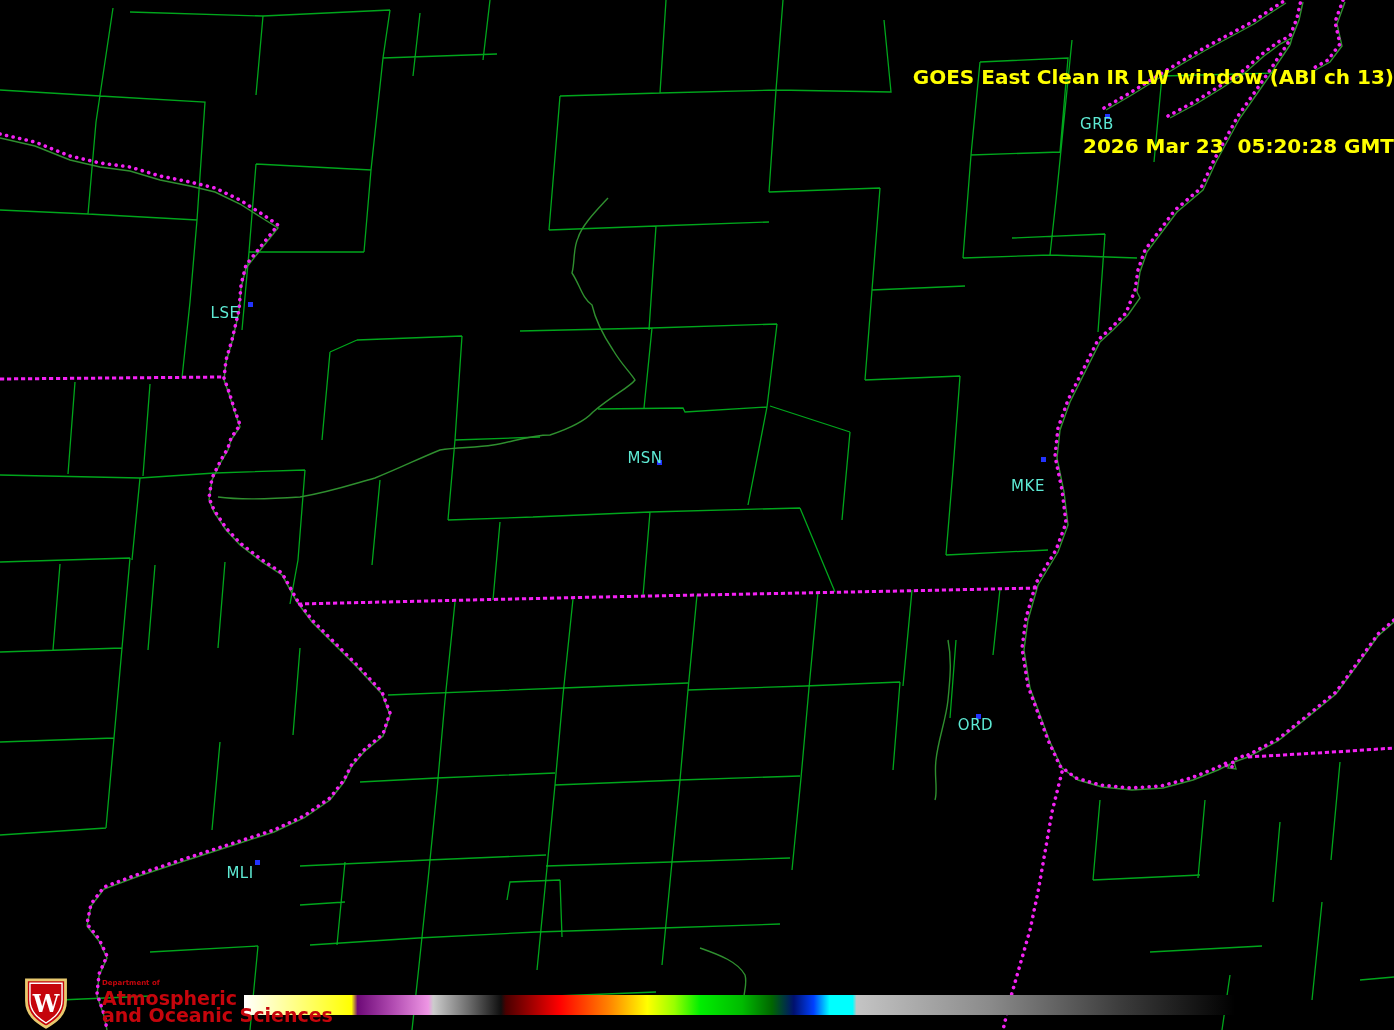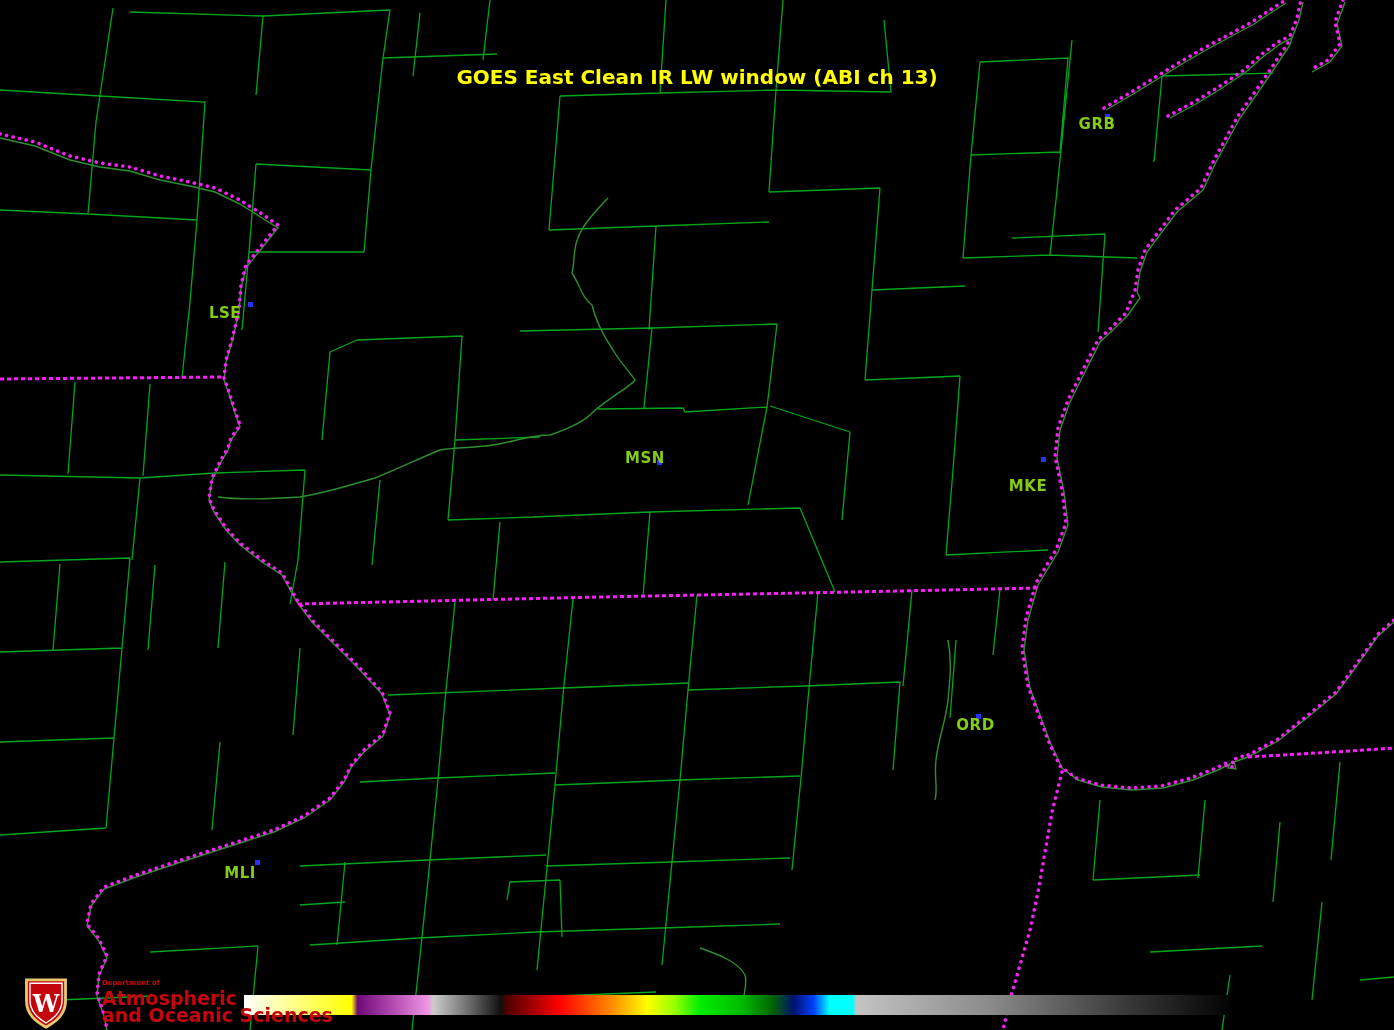--- a/index.html
+++ b/index.html
@@ -2,22 +2,22 @@
 <html><head>
 <meta charset="utf-8">
 <style>
   html,body{margin:0;padding:0;background:#000;}
   body{width:1394px;height:1030px;position:relative;overflow:hidden;font-family:"DejaVu Sans","Liberation Sans",sans-serif;}
   #map-canvas{position:absolute;left:0;top:0;width:1394px;height:1030px;}
   .county{stroke:#00b41e;stroke-width:1.3;fill:none;opacity:.92;}
   .shore{stroke:#2f8f2f;stroke-width:1.4;fill:none;}
   .border-dots{stroke:#f322f3;stroke-width:3.6;fill:none;stroke-linecap:round;stroke-dasharray:0.1 6.6;}
   .border-dense{stroke:#f322f3;stroke-width:3;fill:none;stroke-linecap:butt;stroke-dasharray:4.2 2.8;}
-  #title{position:absolute;left:0;top:20px;width:1394px;text-align:center;color:#ffff00;font-weight:bold;font-size:20px;line-height:23px;white-space:pre;z-index:5;}
-  .station-label{position:absolute;transform:translate(-50%,-50%);color:#84cc16;font-size:15px;font-weight:bold;letter-spacing:.5px;z-index:4;}
+  #title{position:absolute;left:0;top:20px;width:1394px;text-align:right;color:#ffff00;font-weight:bold;font-size:20px;line-height:23px;white-space:pre;z-index:5;}
+  .station-label{position:absolute;transform:translate(-50%,-50%);color:#5eead4;font-size:15px;font-weight:normal;letter-spacing:.5px;z-index:4;}
   .station-dot{position:absolute;width:5px;height:5px;background:#2233ff;z-index:4;}
   #colorbar{position:absolute;left:244px;top:995px;width:996px;height:20px;z-index:6;}
   #logo{position:absolute;left:8px;top:977px;display:flex;align-items:flex-start;z-index:6;}
   #logo-text{margin-left:18px;color:#c5050c;margin-top:3px;line-height:1;}
   #logo-dept{font-size:7px;font-weight:bold;margin-bottom:3px;}
   #logo-l1,#logo-l2{font-size:19px;font-weight:bold;line-height:17px;}
 </style>
 </head>
 <body>
 
@@ -48,20 +48,21 @@
   <path class="border-dots" d="M1288,43 L1266,76 L1238,116 L1214,160 L1201,188 L1175,210 L1160,230 L1145,250 L1138,270 L1135,290 L1126,313 L1111,328 L1098,340 L1083,370 L1068,400 L1058,428 L1055,456 L1062,490 L1066,523 L1056,550 L1036,583 L1026,618 L1022,648 L1028,686 L1038,713 L1048,740 L1060,766 L1076,778 L1100,785 L1130,788 L1161,786 L1191,778 L1216,768 L1228,762 L1226,766 L1234,767 L1232,760 L1246,755"></path>
   <path class="border-dots" d="M1248,755 L1278,739 L1308,715 L1336,692 L1358,662 L1378,634 L1394,620"></path>
   <path class="border-dense" d="M1248,757 L1300,754 L1350,751 L1394,748"></path>
   <path class="border-dots" d="M1062,772 L1052,812 L1045,852 L1038,892 L1030,930 L1020,965 L1010,1000 L1003,1030"></path>
   <path class="border-dots" d="M1104,108 L1128,94 L1154,78 L1180,62 L1204,48 L1228,35 L1252,22 L1270,10 L1284,1"></path>
   <path class="border-dots" d="M1168,116 L1194,102 L1220,86 L1244,70 L1262,54 L1278,42 L1290,36 L1297,18 L1301,0 M1343,0 L1335,22 L1340,44 L1328,60 L1310,70"></path>
 </svg>
 
 <div id="title">
   <div>GOES East Clean IR LW window (ABI ch 13)</div>
+  <div>2026 Mar 23  05:20:28 GMT</div>
 </div>
 
 <div id="stations">
     <div class="station-dot" style="left: 248px; top: 302px;"></div>
     <div class="station-label" style="left: 225px; top: 313px;">LSE</div>
     <div class="station-dot" style="left: 1105px; top: 114px;"></div>
     <div class="station-label" style="left: 1097px; top: 124px;">GRB</div>
     <div class="station-dot" style="left: 657px; top: 460px;"></div>
     <div class="station-label" style="left: 645px; top: 458px;">MSN</div>
     <div class="station-dot" style="left: 1041px; top: 457px;"></div>

